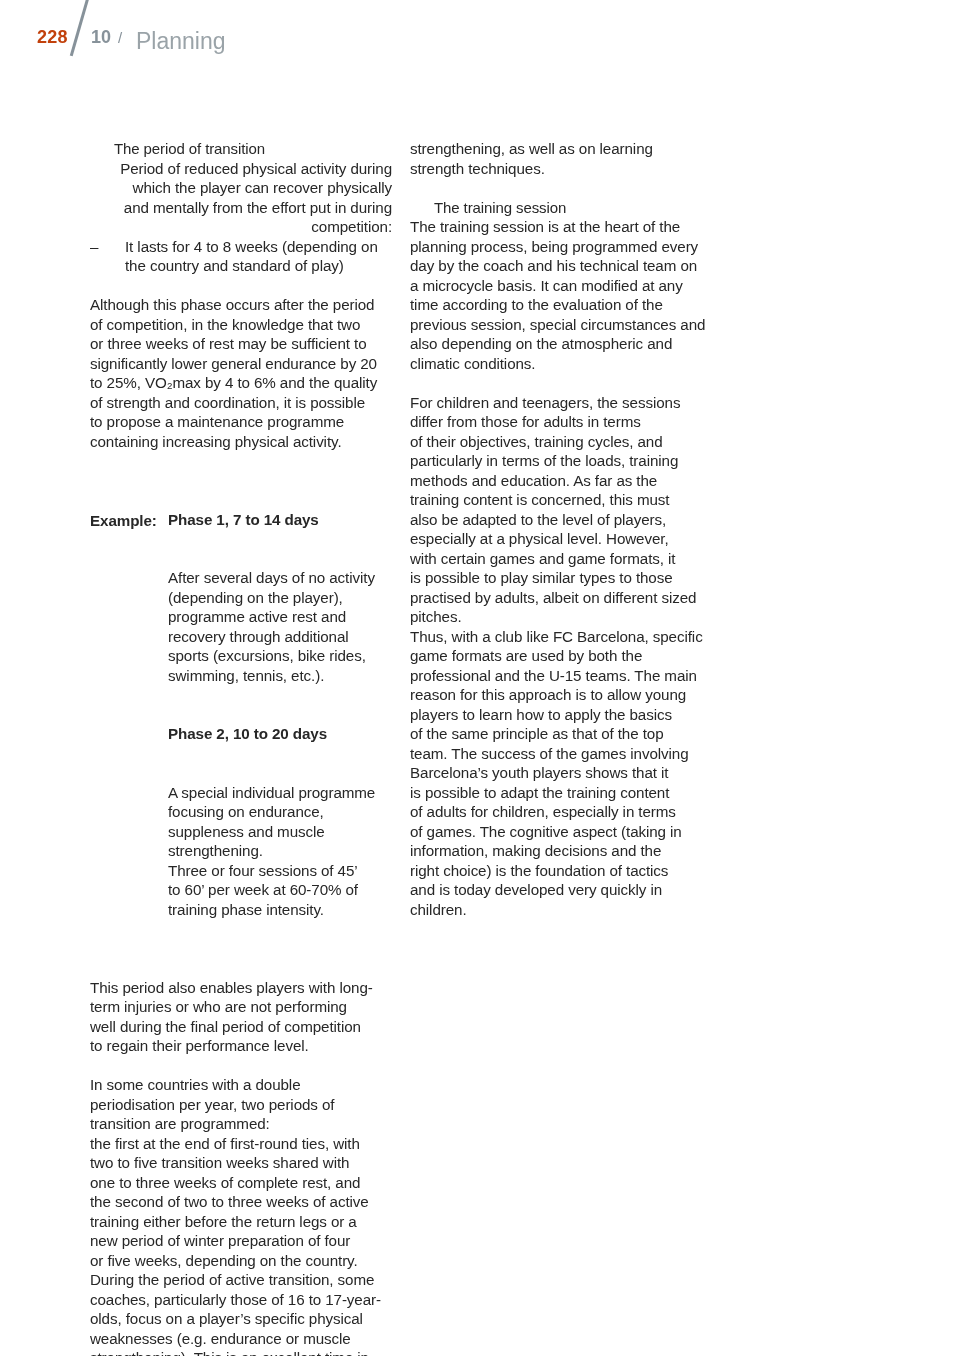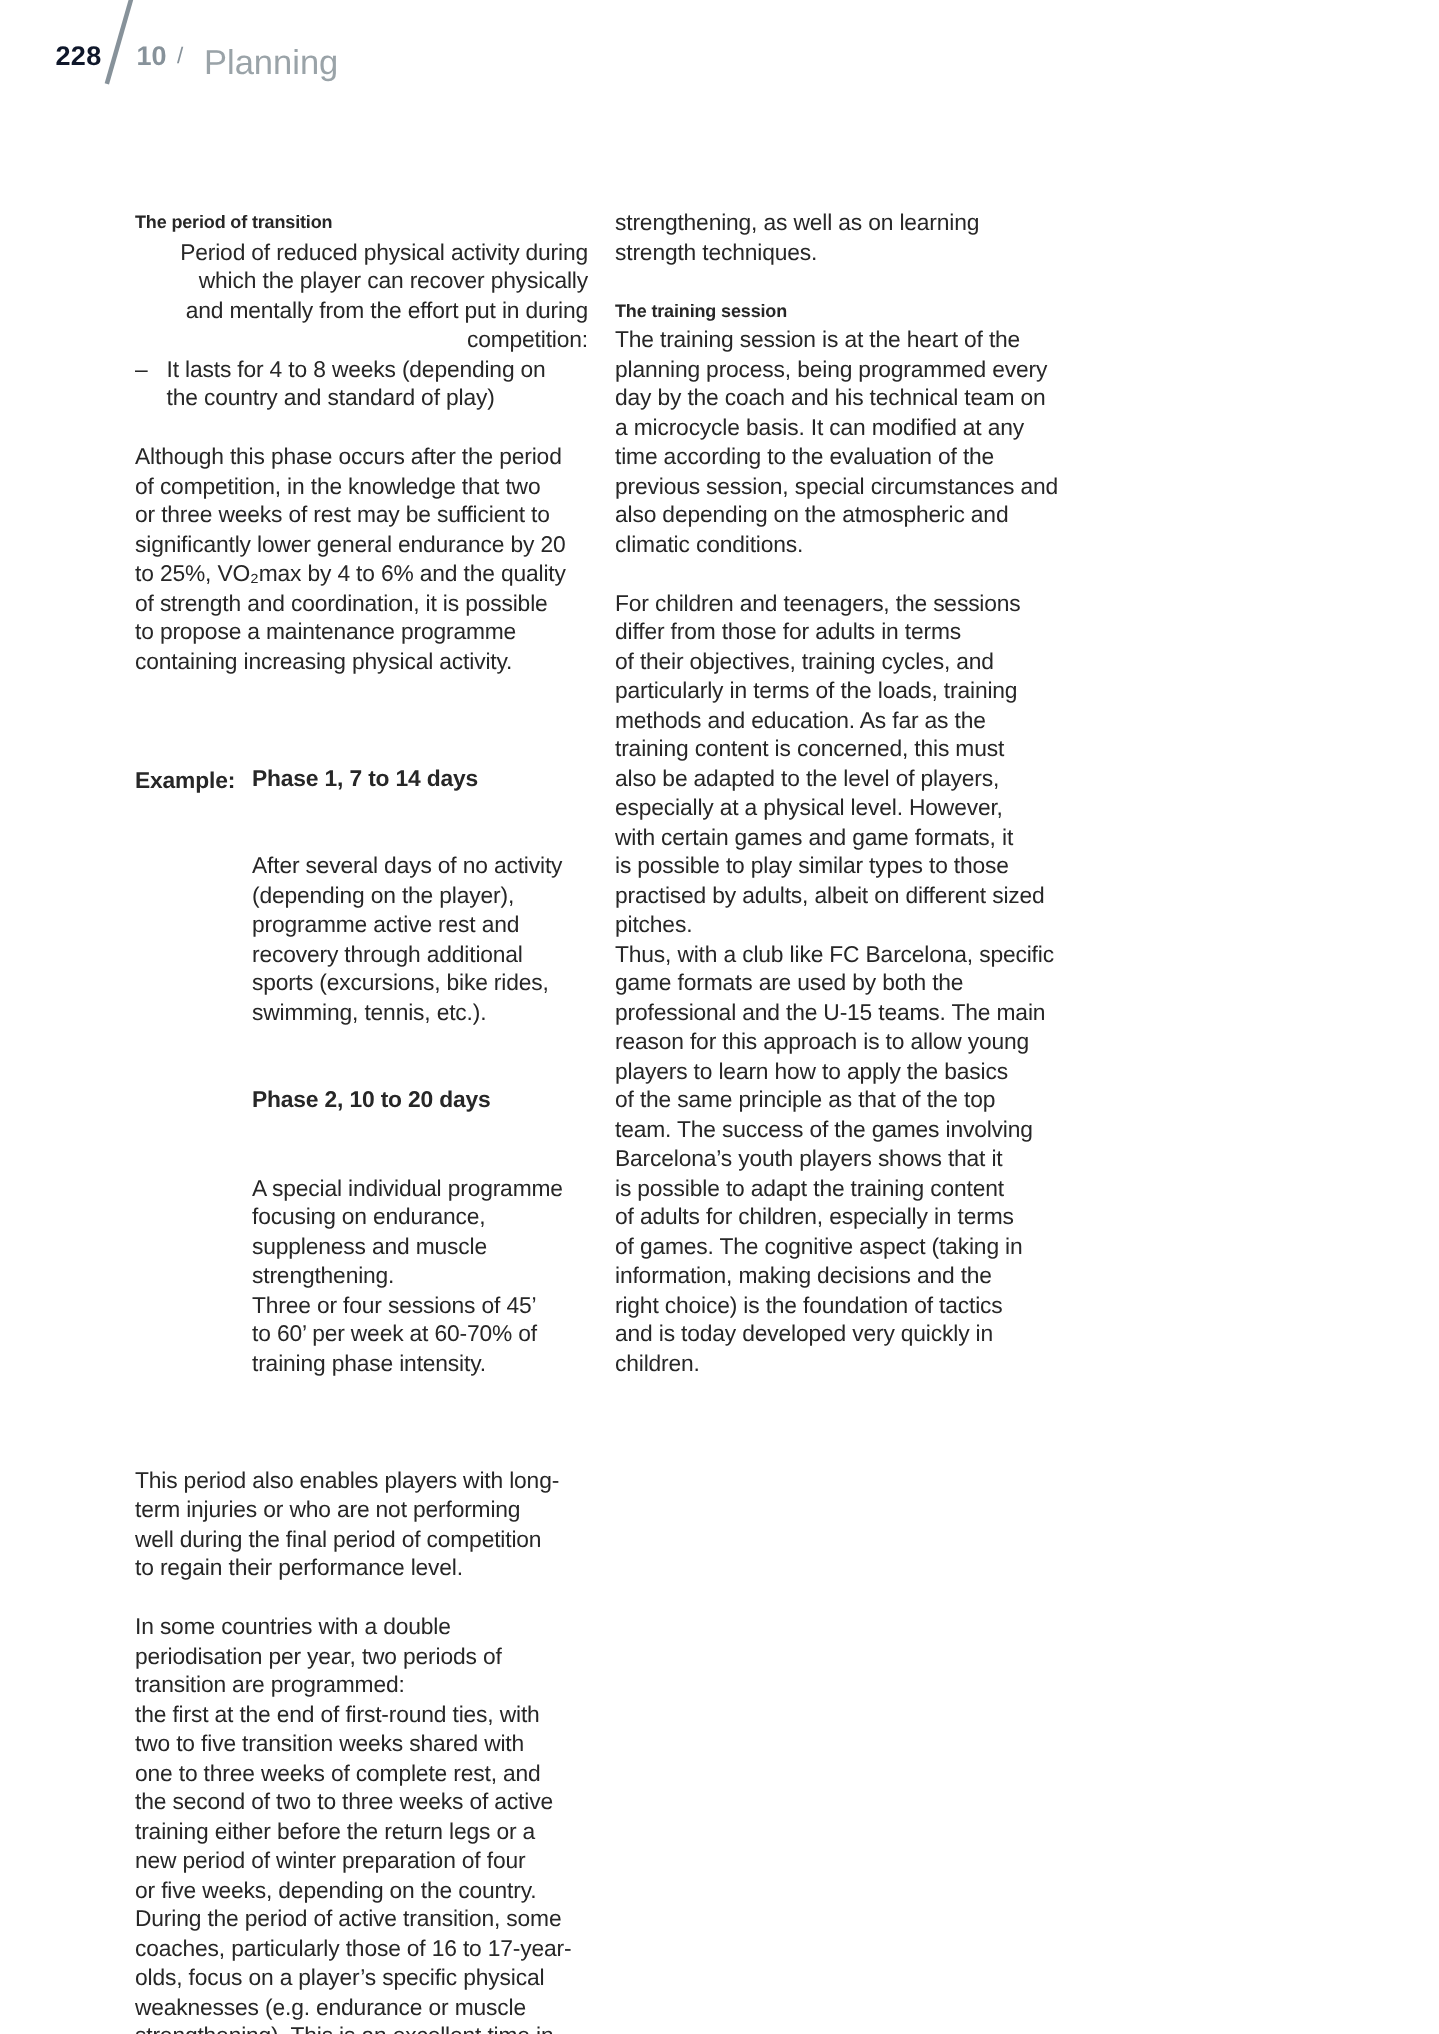--- a/index.html
+++ b/index.html
@@ -13,21 +13,21 @@
     font-family: "Liberation Sans", "DejaVu Sans", sans-serif;
     color: #272727;
   }
 
   
   .hdr-pageno {
     position: absolute;
     left: 37px; top: 27px;
     font-size: 18px;
     font-weight: 600;
-    color: #0f172a;
+    color: #c2410c;
     letter-spacing: 0.2px;
   }
   .hdr-slash {
     position: absolute;
     left: 78px; top: -3px;
     width: 2.6px; height: 60px;
     background: #87929A;
     transform: rotate(16deg);
   }
   .hdr-chapno {
@@ -57,36 +57,37 @@
     position: absolute;
     top: 139px;
     font-size: 15.2px;
     line-height: 19.5px;
     letter-spacing: -0.1px;
   }
   .col-left  { left: 90px;  width: 302px; }
   .col-right { left: 410px; width: 308px; }
 
   .subhead {
-    font-size: 12px;
-    font-weight: 700;
+    font-size: 15px;
+    font-weight: 400;
     white-space: pre;
+    margin-left: 24px;
   }
   .para {
     white-space: pre;
     margin-bottom: 19.5px;
   }
   .para.no-gap { margin-bottom: 0; text-align: right; }
 
   .bullet-row {
     display: flex;
     margin-bottom: 19.5px;
   }
   .bullet-marker { width: 21px; flex: 0 0 21px; }
-  .bullet-text { white-space: pre; }
+  .bullet-text { white-space: pre; margin-left: 14px; }
 
   .example-row {
     display: flex;
     margin-bottom: 19.5px;
   }
   .example-label {
     width: 78px; flex: 0 0 78px;
     font-weight: 700;
     margin-top: 40px;
   }

